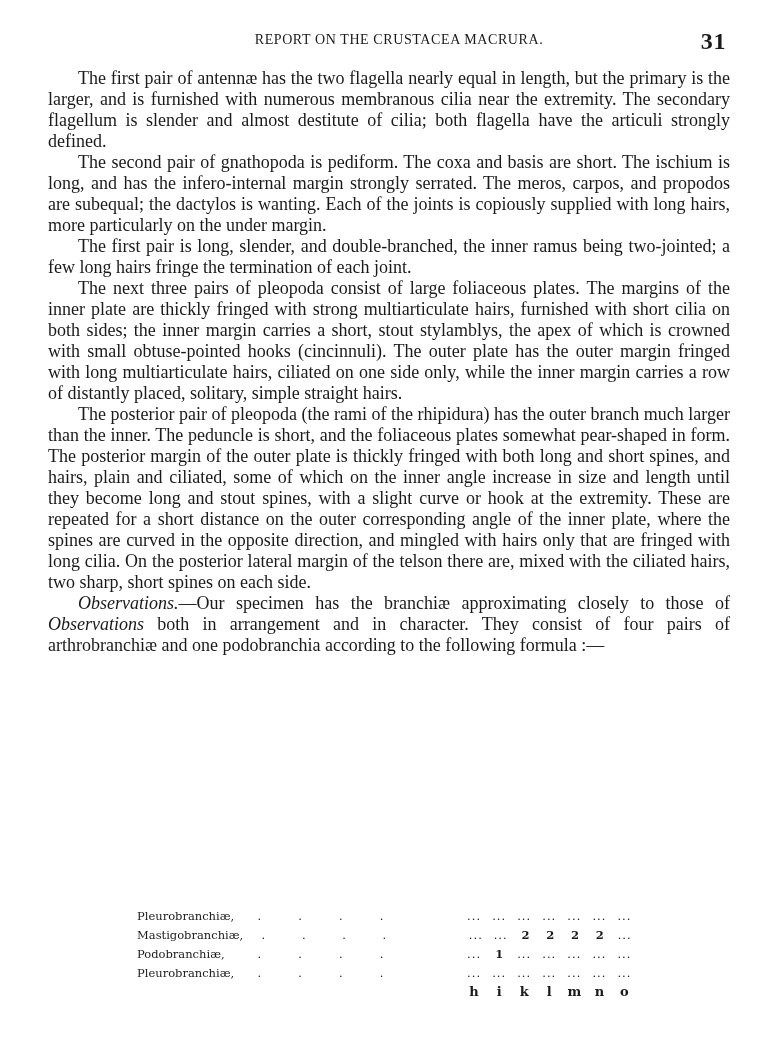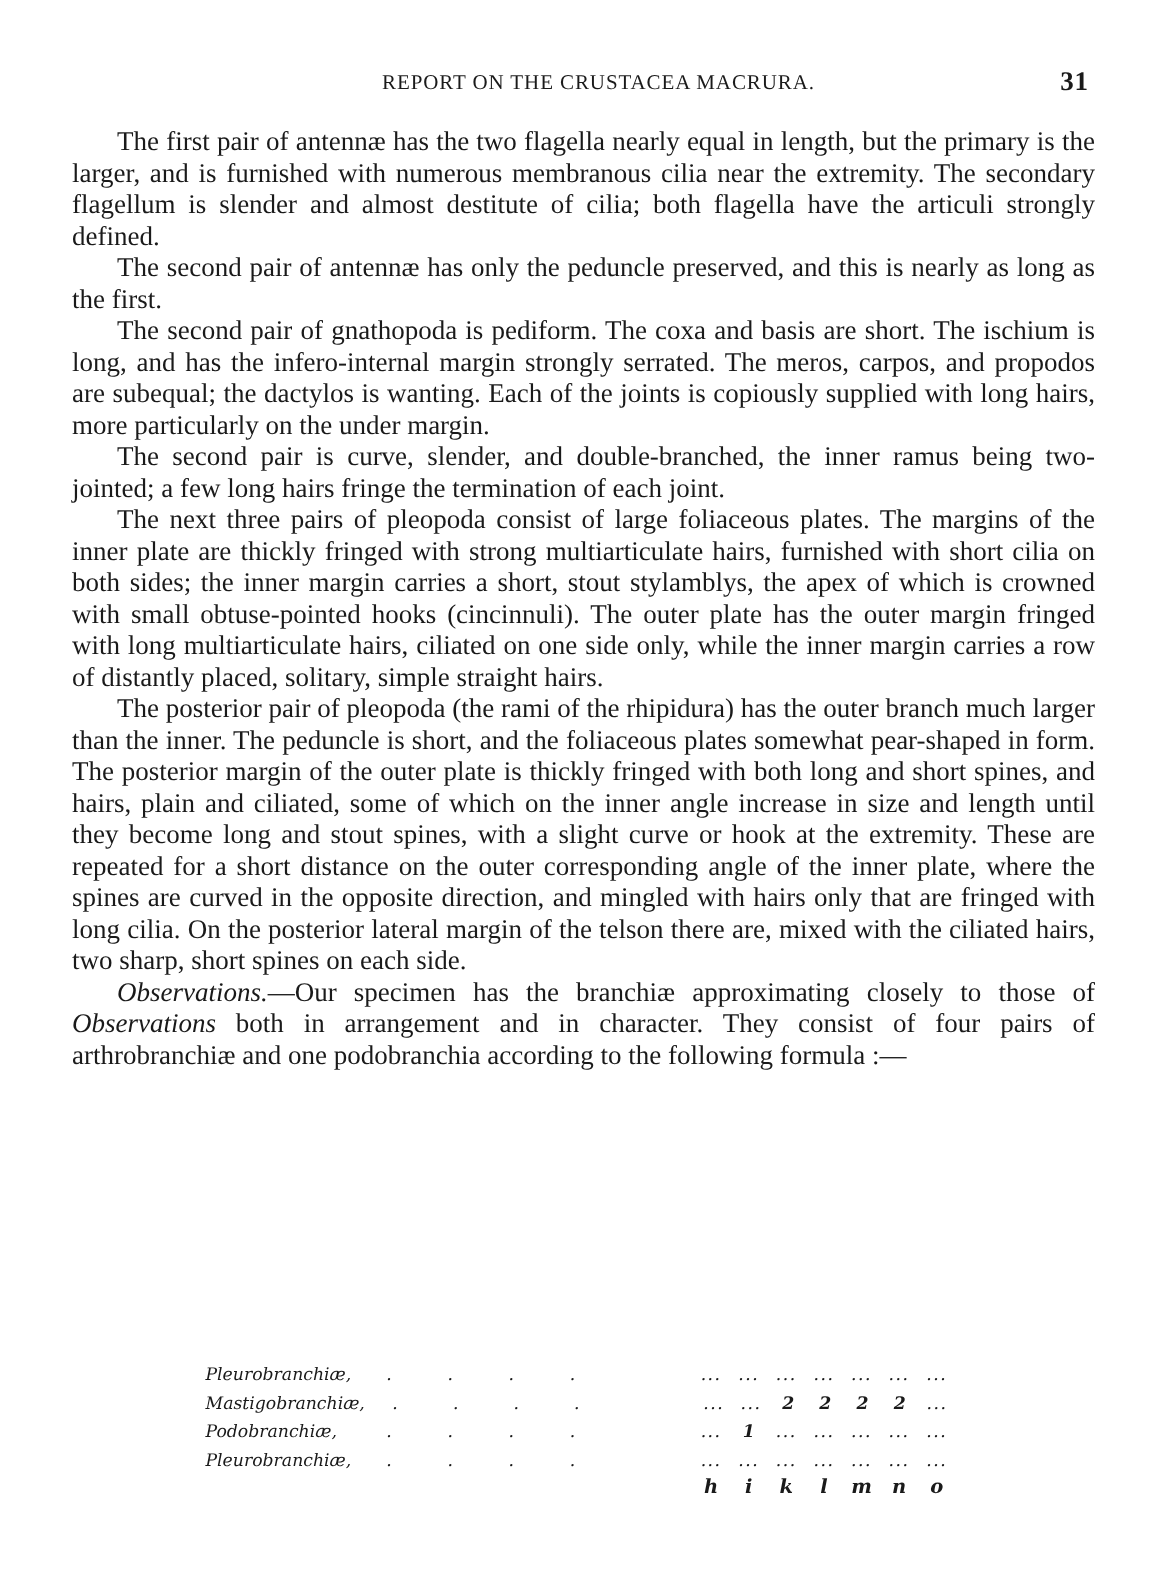--- a/index.html
+++ b/index.html
@@ -1,65 +1,64 @@
 <!DOCTYPE html>
 <html><head>
 <meta charset="utf-8">
 <style>
   html, body { margin: 0; padding: 0; background: #ffffff; }
   body {
     width: 776px; height: 1050px; position: relative; overflow: hidden;
     font-family: "Liberation Serif", "DejaVu Serif", serif;
     color: #1a1a1a;
   }
-  .page { position: absolute; left: 48px; top: 44px; width: 682px; }
+  .page { position: absolute; left: 48px; top: 28px; width: 682px; }
   .running-head {
     position: relative; height: 24px;
     font-size: 14px; letter-spacing: 0.6px;
   }
   .running-head .title {
     position: absolute; left: 0; right: 0; text-align: center;
     top: 4px; padding-left: 20px;
   }
   .running-head .pageno {
-    position: absolute; right: 4px; top: 0px; font-size: 18px; font-weight: bold;
+    position: absolute; right: 4px; top: 0px; font-size: 24px; font-weight: bold;
   }
   .body-text {
     margin-top: 16px;
     font-size: 18px; line-height: 21px;
     text-align: justify;
   }
   .body-text p { margin: 0; text-indent: 30px; }
   .body-text em { }
   .formula {
     position: absolute; left: 137px; top: 906px; width: 500px;
     font-size: 11.5px; font-family: "DejaVu Serif", serif;
   }
-  .frow { display: flex; height: 19px; align-items: center; font-style: italic; }
+  .frow { display: flex; height: 19px; align-items: center; }
   .frow .label { width: 120px; }
   .frow .dotcell { width: 48px; text-align: center; }
   .frow .gap { width: 70px; }
   .frow .cell { width: 29.5px; text-align: center; font-weight: bold; }
   .frow .cell.dots { font-weight: normal; letter-spacing: 1px; }
   .frow.letters .cell { font-size: 13px; }
 </style>
 </head>
 <body>
 
 <div class="page">
   <div class="running-head">
     <span class="title">REPORT ON THE CRUSTACEA MACRURA.</span>
     <span class="pageno">31</span>
   </div>
 
   <div class="body-text">
     <p>The first pair of antennæ has the two flagella nearly equal in length, but the primary is the larger, and is furnished with numerous membranous cilia near the extremity. The secondary flagellum is slender and almost destitute of cilia; both flagella have the articuli strongly defined.</p>
-    <p>The second pair of antennæ has only the peduncle preserved, and this is nearly as long as the first.</p>
     <p>The second pair of gnathopoda is pediform. The coxa and basis are short. The ischium is long, and has the infero-internal margin strongly serrated. The meros, carpos, and propodos are subequal; the dactylos is wanting. Each of the joints is copiously supplied with long hairs, more particularly on the under margin.</p>
-    <p>The second pair is curve, slender, and double-branched, the inner ramus being two-jointed; a few long hairs fringe the termination of each joint.</p>
+    <p>The first pair is long, slender, and double-branched, the inner ramus being two-jointed; a few long hairs fringe the termination of each joint.</p>
     <p>The next three pairs of pleopoda consist of large foliaceous plates. The margins of the inner plate are thickly fringed with strong multiarticulate hairs, furnished with short cilia on both sides; the inner margin carries a short, stout stylamblys, the apex of which is crowned with small obtuse-pointed hooks (cincinnuli). The outer plate has the outer margin fringed with long multiarticulate hairs, ciliated on one side only, while the inner margin carries a row of distantly placed, solitary, simple straight hairs.</p>
     <p>The posterior pair of pleopoda (the rami of the rhipidura) has the outer branch much larger than the inner. The peduncle is short, and the foliaceous plates somewhat pear-shaped in form. The posterior margin of the outer plate is thickly fringed with both long and short spines, and hairs, plain and ciliated, some of which on the inner angle increase in size and length until they become long and stout spines, with a slight curve or hook at the extremity. These are repeated for a short distance on the outer corresponding angle of the inner plate, where the spines are curved in the opposite direction, and mingled with hairs only that are fringed with long cilia. On the posterior lateral margin of the telson there are, mixed with the ciliated hairs, two sharp, short spines on each side.</p>
     <p><em>Observations.</em><span>—</span><span>Our specimen has the branchiæ approximating closely to those of </span><em>Observations</em><span> both in arrangement and in character. They consist of four pairs of arthrobranchiæ and one podobranchia according to the following formula :—</span></p>
   </div>
 </div>
 
 <div class="formula" id="formula">
     <div class="frow">
       <span class="label">Pleurobranchiæ,</span>
       <span class="dotcell">.</span>

